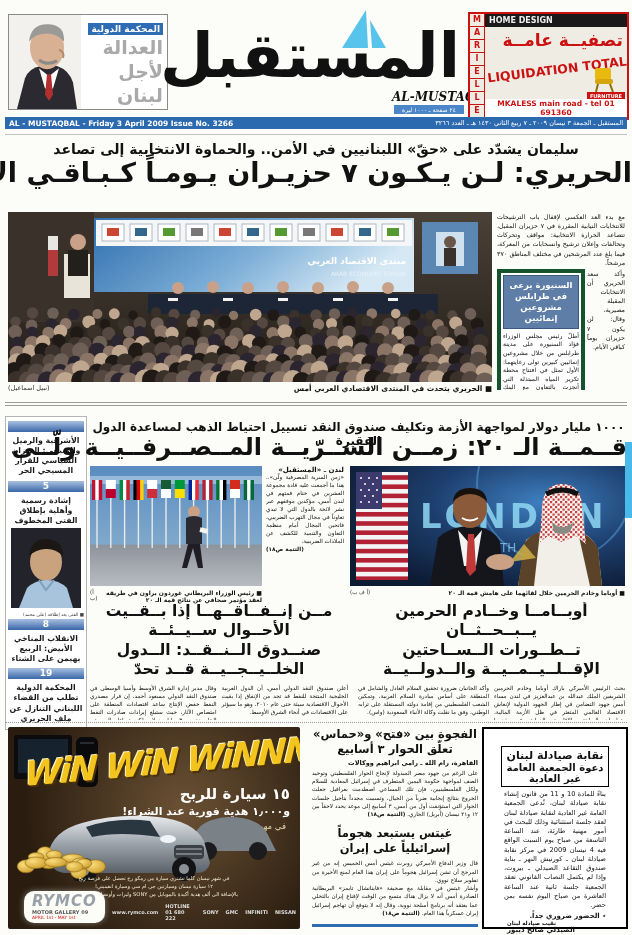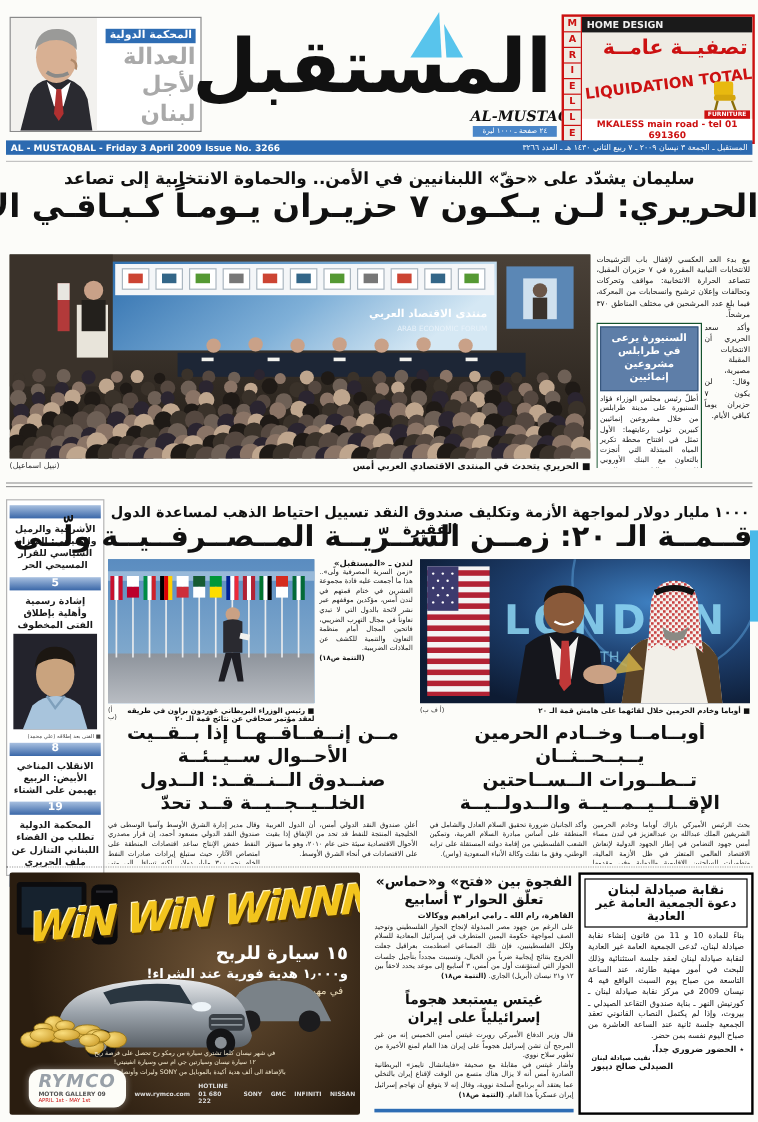--- a/index.html
+++ b/index.html
@@ -40,21 +40,21 @@
   .kicker{left:0;top:141px;width:632px;font-size:14px;font-weight:bold;direction:rtl;}
   .headline{left:0;top:157px;width:632px;font-size:27px;font-weight:bold;direction:rtl;white-space:nowrap;}
   
   .lead-photo{left:8px;top:212px;width:484px;height:146px;background:#2c261f;}
   .lead-caption-row{left:8px;top:384px;width:484px;display:flex;justify-content:space-between;}
   .lead-credit{font-size:6.5px;color:#333;}
   .lead-cap{font-size:7.5px;font-weight:bold;direction:rtl;}
   .lead-col{left:497px;top:212px;width:128px;height:178px;overflow:hidden;font-size:6.3px;line-height:1.45;}
   .lead-mid{display:flex;direction:rtl;margin-top:2px;}
   .lead-side{flex:1;padding-left:2px;}
-  .inset{width:88px;border:1px solid #14532d;background:#fff;padding:2px;box-sizing:border-box;}
+  .inset{width:88px;border:4px solid #14532d;background:#fff;padding:2px;box-sizing:border-box;}
   .inset-title{background:#5e7ea8;color:#fff;font-weight:bold;font-size:8.5px;text-align:center;
                padding:4px 2px;line-height:1.3;border:1px solid #38587f;}
   .inset-body{font-size:6.1px;line-height:1.4;text-align:justify;padding-top:3px;}
   .divider{left:5px;top:402px;width:622px;height:2px;border-top:1px solid #9a9a9a;border-bottom:1px solid #9a9a9a;}
   
   .sidebar{left:5px;top:416px;width:82px;height:314px;border:1px solid #b5b5b5;background:#fff;
            padding:2px;box-sizing:border-box;direction:rtl;text-align:center;}
   .numbar{height:11px;background:linear-gradient(180deg,#a8c0e0,#3a67a8);color:#fff;font-weight:bold;
           font-size:9px;line-height:11px;margin:2px 0;}
   .sb-item{font-size:7.8px;font-weight:bold;line-height:1.3;padding:2px 0;color:#1a1a1a;text-align:center;}
@@ -93,21 +93,21 @@
   .rymco .g{font-size:5px;font-weight:bold;color:#555;}
   .rymco .d{font-size:4.5px;color:#c11;}
   .car-foot{position:absolute;left:104px;right:4px;bottom:8px;display:flex;gap:7px;align-items:center;
             color:#ddd;font-size:5px;font-weight:bold;}
   .mid-col{left:312px;top:727px;width:166px;height:200px;}
   .mc-head{font-size:11.5px;font-weight:bold;direction:rtl;text-align:center;line-height:1.3;}
   .mc-by{font-size:6.5px;font-weight:bold;direction:rtl;margin:2px 0;}
   .mc-body{font-size:5.7px;line-height:1.45;direction:rtl;text-align:justify;}
   .mc-blue{height:3px;background:#2e6db4;margin-top:7px;}
   .pharma{left:482px;top:727px;width:146px;height:202px;border:2px solid #000;background:#fff;
-          box-sizing:border-box;padding:3px;}
+          box-sizing:border-box;padding:17px;}
   .ph-head{border:1px solid #000;text-align:center;direction:rtl;padding:2px 0;}
   .ph-title{font-size:11px;font-weight:bold;}
   .ph-sub{font-size:10px;font-weight:bold;}
   .ph-body{font-size:6.7px;line-height:1.38;direction:rtl;text-align:justify;padding:3px 3px 0;}
   .ph-note{font-size:7px;font-weight:bold;direction:rtl;padding:2px 3px 0;}
   .ph-sig{direction:rtl;text-align:left;padding:0 6px;font-weight:bold;}
   .ph-sig .s1{font-size:5.5px;}
   .ph-sig .s2{font-size:7px;}
 </style>
 </head>

